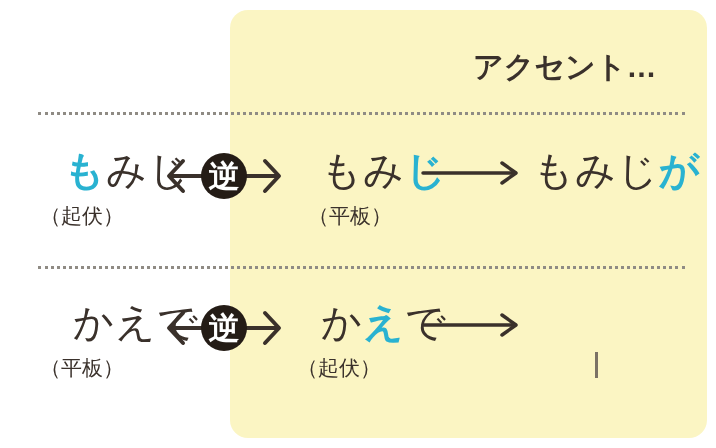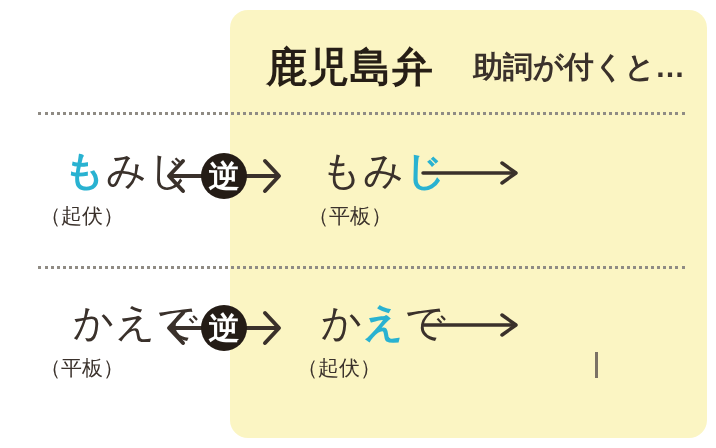--- a/index.html
+++ b/index.html
@@ -48,22 +48,21 @@
   .pointer-line{position:absolute;left:595px;top:352px;width:3px;height:26px;background:var(--pointer);}
   .annotation{position:absolute;left:541px;top:383px;font-size:24px;color:var(--ink);white-space:nowrap;}
 </style>
 </head>
 <body>
 
 <div class="canvas">
 
   <div class="panel"></div>
 
-  <div class="hdr hdr-dialect">鹿児島弁</div>
-  <div class="hdr hdr-particle">助詞が付くと…</div>
+  <div class="hdr hdr-particle">アクセント…</div>
 
   <div class="divider d1"></div>
   <div class="divider d2"></div>
 
   <div class="word" style="left:45px;top:147px;">
     <span></span><span class="accent">も</span><span>みじ</span>
   </div>
   <div class="reading" style="left:40px;top:202px;">（起伏）</div>
 
   <div class="swap" style="left:166px;top:150px;">
@@ -81,20 +80,23 @@
   </div>
   <div class="reading" style="left:308px;top:202px;">（平板）</div>
 
   <div class="flow" style="left:421px;top:160px;">
     <svg width="100" height="26" viewBox="0 0 100 26">
       <path class="shaft" d="M2 13 H94"></path>
       <path class="shaft" d="M81 3 L95 13 L81 23"></path>
     </svg>
   </div>
 
+  <div class="word" style="left:514px;top:147px;">
+    <span>もみじ</span><span class="accent">が</span><span></span>
+  </div>
 
   <div class="word" style="left:54px;top:299px;">
     <span>かえで</span><span class="accent"></span><span></span>
   </div>
   <div class="reading" style="left:40px;top:354px;">（平板）</div>
 
   <div class="swap" style="left:166px;top:302px;">
     <svg width="116" height="52" viewBox="0 0 116 52">
       <path class="shaft" d="M4 26 H112"></path>
       <path class="shaft" d="M17 11 L3 26 L17 41"></path>

